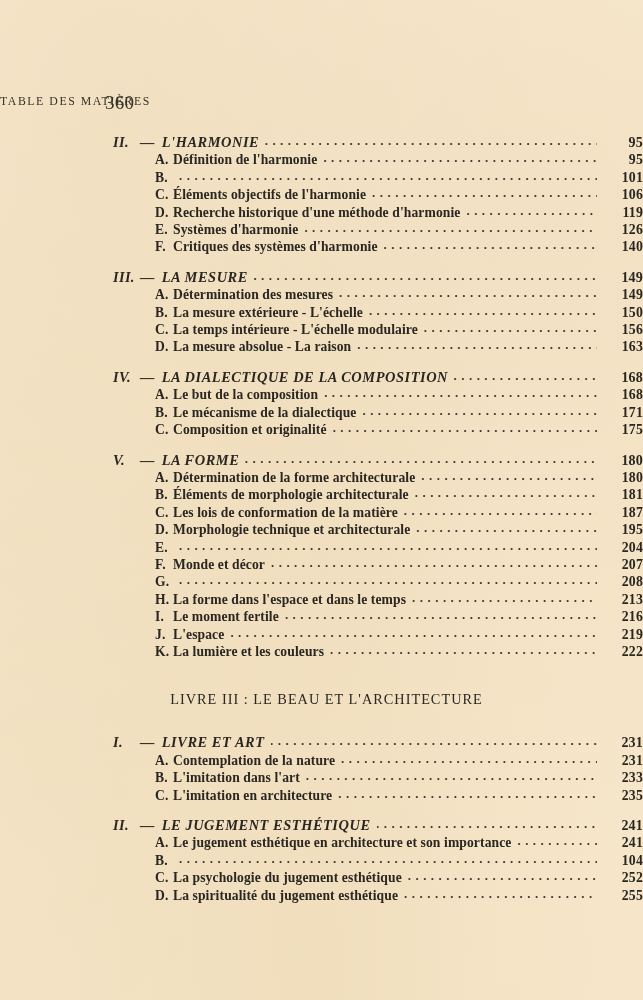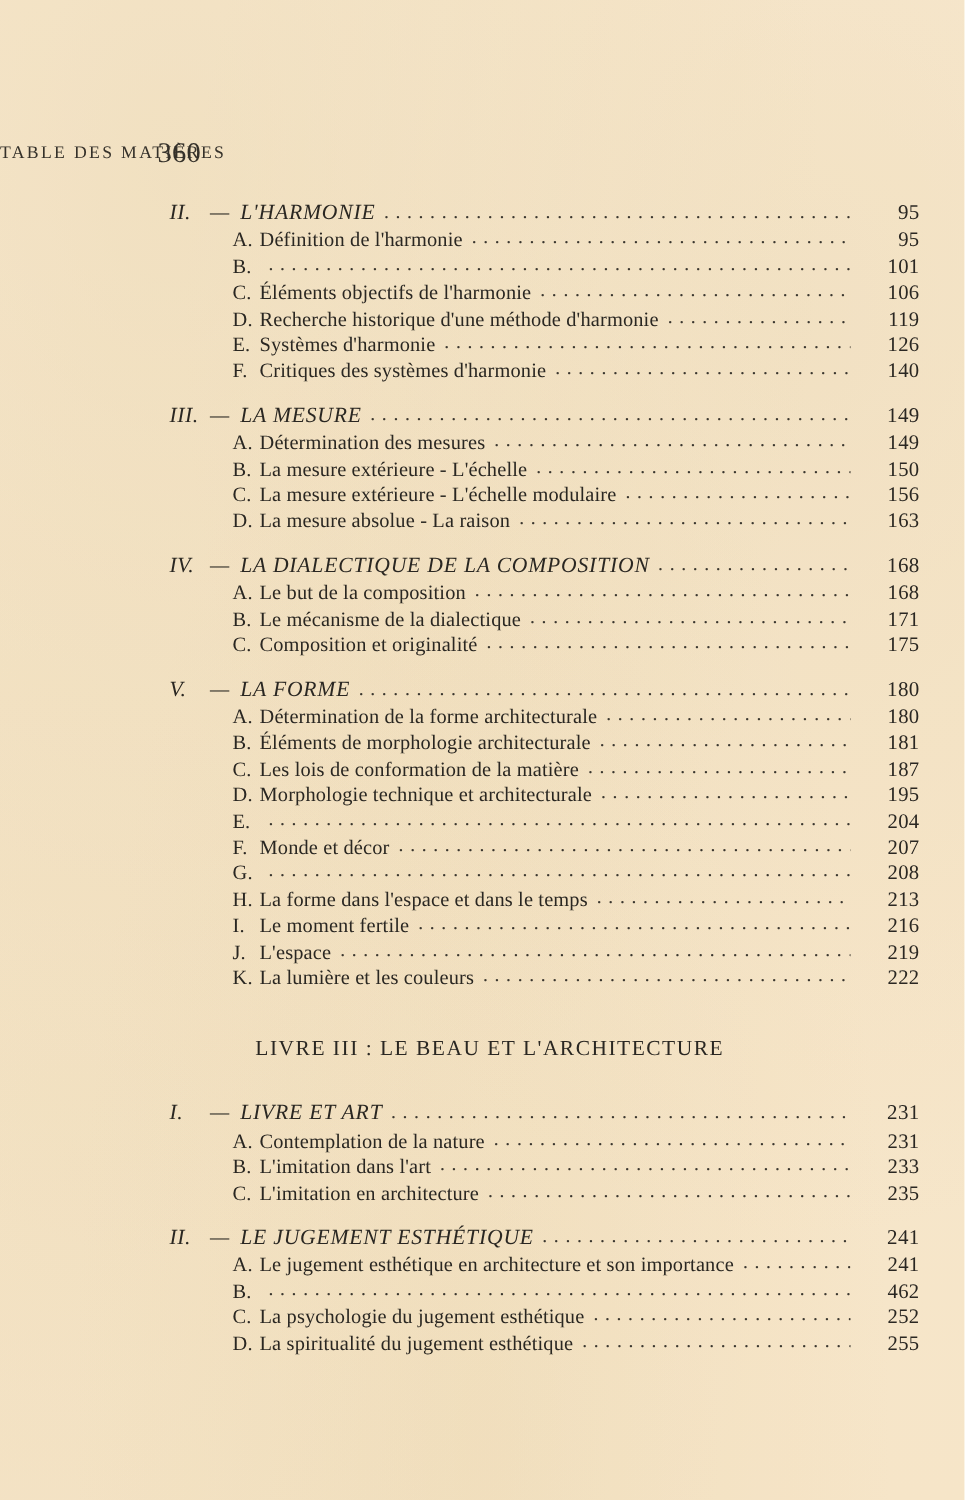--- a/index.html
+++ b/index.html
@@ -71,20 +71,21 @@
     left: 0;
     right: 0;
   }
   .group { margin-bottom: 13px; }
 
   .entry {
     display: flex;
     align-items: flex-start;
     line-height: 17.4px;
     white-space: nowrap;
+    font-weight: bold;
   }
 
   
   .entry.chapter {
     padding-left: 113px;
     font-style: italic;
     font-size: 14.4px;
     letter-spacing: .35px;
   }
   .entry.chapter .num {
@@ -122,21 +123,20 @@
     letter-spacing: .6px;
     font-size: 13px;
     color: #3a362e;
     white-space: nowrap;
     display: block;
   }
   .pageno {
     flex: 0 0 auto;
     width: 42px;
     text-align: right;
-    padding-right: 30px;
     font-size: 13.8px;
     font-style: normal;
     letter-spacing: .2px;
   }
   .entry.chapter .pageno { font-size: 14px; }
 
   
   .book-heading {
     text-align: center;
     font-size: 14.3px;
@@ -220,21 +220,21 @@
             <span class="pageno">149</span>
           </div>
           <div class="entry sub">
             <span class="num">B.</span>
             <span class="label">La mesure extérieure - L'échelle</span>
             <span class="leader"></span>
             <span class="pageno">150</span>
           </div>
           <div class="entry sub">
             <span class="num">C.</span>
-            <span class="label">La mesure extérieure - L'échelle modulaire</span>
+            <span class="label">La temps intérieure - L'échelle modulaire</span>
             <span class="leader"></span>
             <span class="pageno">156</span>
           </div>
           <div class="entry sub">
             <span class="num">D.</span>
             <span class="label">La mesure absolue - La raison</span>
             <span class="leader"></span>
             <span class="pageno">163</span>
           </div>
         </div>
@@ -380,21 +380,21 @@
           </div>
           <div class="entry sub">
             <span class="num">A.</span>
             <span class="label">Le jugement esthétique en architecture et son importance</span>
             <span class="leader"></span>
             <span class="pageno">241</span>
           </div>
           <div class="entry sub">
             <span class="num">B.</span>
             <span class="leader"></span>
-            <span class="pageno">462</span>
+            <span class="pageno">104</span>
           </div>
           <div class="entry sub">
             <span class="num">C.</span>
             <span class="label">La psychologie du jugement esthétique</span>
             <span class="leader"></span>
             <span class="pageno">252</span>
           </div>
           <div class="entry sub">
             <span class="num">D.</span>
             <span class="label">La spiritualité du jugement esthétique</span>

